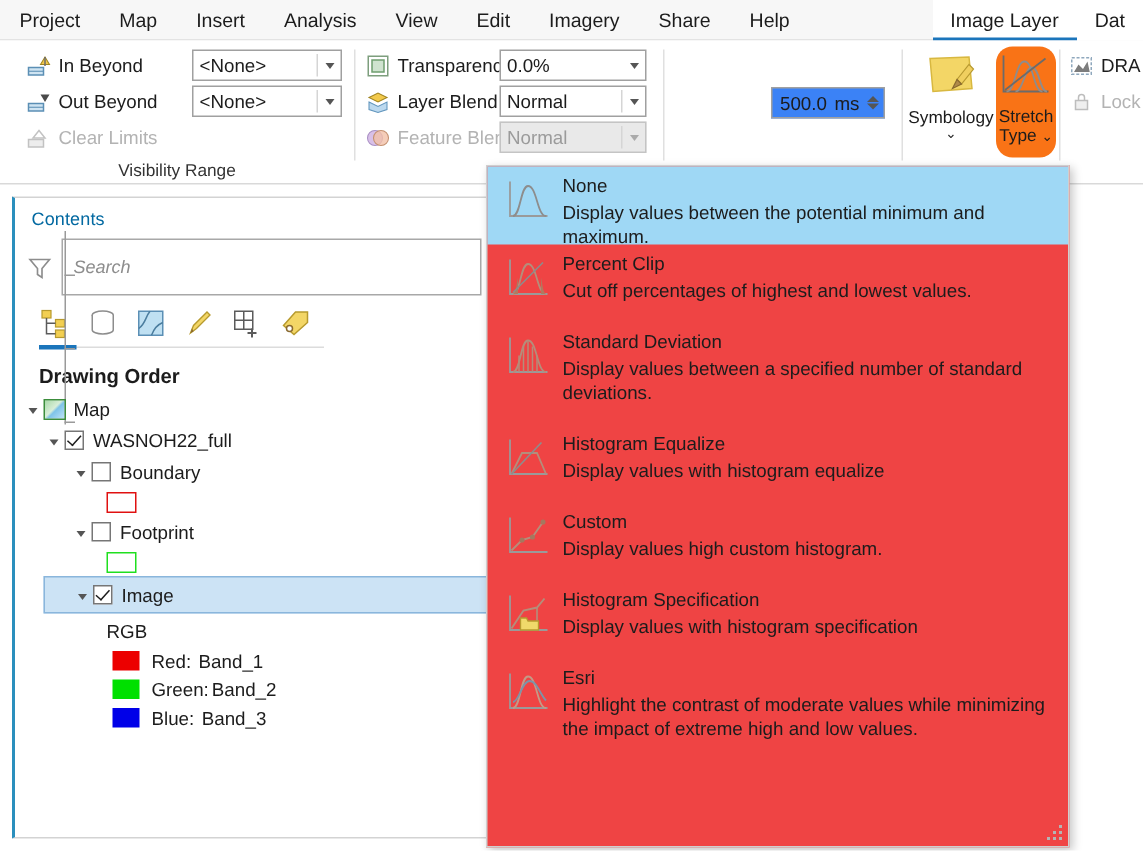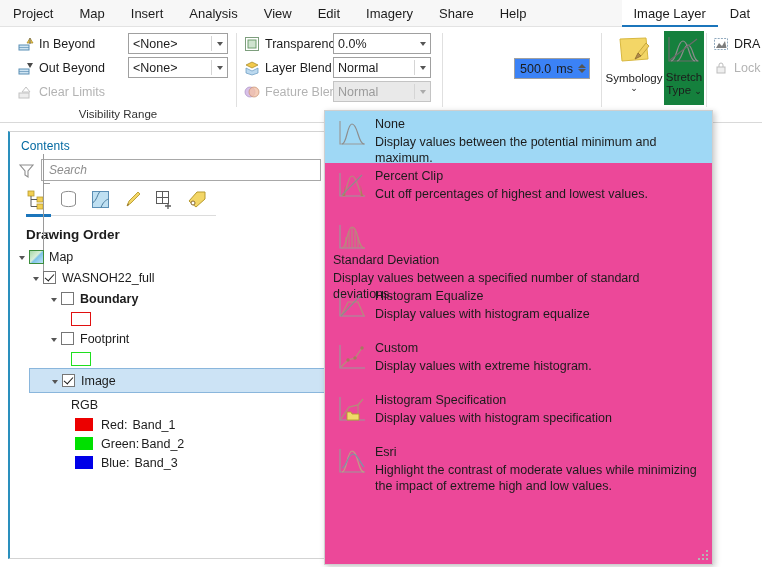--- a/index.html
+++ b/index.html
@@ -81,34 +81,34 @@
   }
   .spin .upd i.up { border-bottom: 4px solid #555; }
   .spin .upd i.dn { border-top: 4px solid #555; }
 
   .bigbtn {
     position: absolute; top: 4px; width: 58px; height: 74px;
     display: flex; flex-direction: column; align-items: center;
     justify-content: flex-start; padding-top: 4px;
     font-size: 11.5px; color: #1c1c1c; text-align: center; line-height: 13px;
   }
-  .bigbtn.selected { background: #15803d; }
+  .bigbtn.selected { background: #f97316; border-radius: 11px; }
 
   
   .contents-pane {
     position: absolute; left: 8px; top: 131px; width: 322px; height: 428px;
     background: #ffffff; border: 1px solid #d3d3d3; border-left: 2px solid #2a8fbd;
   }
   .contents-title {
     font-size: 12px; color: #0369a1; padding: 7px 0 6px 11px; letter-spacing: .1px;
   }
   .search-row { display: flex; align-items: center; padding: 0 8px 0 8px; }
   .funnel { width: 17px; height: 17px; margin-right: 6px; flex: 0 0 17px; }
   .search-box {
-    flex: 1; height: 22px; border: 1px solid #a8a8a8; background: #fff;
+    flex: 1; height: 38px; border: 1px solid #a8a8a8; background: #fff;
     display: flex; align-items: center; padding-left: 7px;
     font-size: 12px; color: #8d8d8d; font-style: italic;
   }
   .tool-row { display: flex; align-items: center; padding: 8px 0 0 16px; gap: 11px; }
   .tool-ic { width: 21px; height: 21px; position: relative; }
   .tool-underline {
     margin: 5px 0 0 16px; width: 190px; height: 1px; background: #dcdcdc; position: relative;
   }
   .tool-underline:before {
     content:''; position: absolute; left: 0; top: -1px; width: 25px; height: 3px; background: #1b75bb;
@@ -140,21 +140,21 @@
   .band-label { margin-left: 8px; }
   .mapicon {
     width: 15px; height: 14px; border: 1px solid #3c8d3c; margin-right: 5px; flex: 0 0 15px;
     background: linear-gradient(135deg,#a8d8a8 0%,#d8eed8 45%,#7fc3e8 55%,#bfe3f6 100%);
   }
   .guide { position: absolute; background: #9a9a9a; }
 
   
   .dropdown {
     position: absolute; left: 324px; top: 110px; width: 389px; height: 455px;
-    background: #ec4899; border: 1px solid #cfcfcf;
+    background: #ef4444; border: 1px solid #cfcfcf;
     box-shadow: 2px 2px 6px rgba(0,0,0,.22);
   }
   .dd-item { display: flex; padding: 6px 8px 6px 8px; align-items: flex-start; }
   .dd-item.highlight { background: #9fd8f5; }
   .dd-icon { width: 30px; height: 30px; flex: 0 0 30px; margin: 2px 8px 0 4px; }
   .dd-text { flex: 1; }
   .dd-title { font-size: 12.5px; color: #1c1c1c; line-height: 15px; }
   .dd-desc { font-size: 12.5px; color: #1c1c1c; line-height: 16px; margin-top: 2px; }
   .grip { position: absolute; right: 4px; bottom: 4px; width: 10px; height: 10px; }
   .grip i { position: absolute; width: 2px; height: 2px; background: #b4b4b4; }
@@ -413,21 +413,21 @@
         <span class="mapicon"></span>
         <span>Map</span>
       </div>
 
       <div class="trow" style="padding-left:18px;">
         <span class="tri open"></span>
         <span class="cbox checked"></span>
         <span>WASNOH22_full</span>
       </div>
 
-      <div class="trow" style="padding-left:36px;font-weight:bold;">
+      <div class="trow" style="padding-left:36px;">
         <span class="tri open"></span>
         <span class="cbox"></span>
         <span>Boundary</span>
       </div>
       <div class="legend-row" style="padding-left:56px;">
         <span class="swatch-box" style="border-color:#e01010;"></span>
       </div>
 
       <div class="trow" style="padding-left:36px;">
         <span class="tri open"></span>
@@ -489,21 +489,21 @@
           <path d="M27 25 C25 25 24.5 17 23.7 14 L23.7 25 Z" fill="#b07a5f"></path>
           <line x1="5" y1="24" x2="25" y2="4" stroke="#8d8d8d" stroke-width="1.1"></line>
         </svg>
       </span>
       <span class="dd-text">
         <span class="dd-title" style="display:block;">Percent Clip</span>
         <span class="dd-desc" style="display:block;">Cut off percentages of highest and lowest values.</span>
       </span>
     </div>
 
-    <div class="dd-item" style="height:68px;flex-direction:column;">
+    <div class="dd-item" style="height:68px;">
       <span class="dd-icon">
         <svg width="30" height="30" viewBox="0 0 30 30">
           <path d="M3 2 L3 25 L28 25" fill="none" stroke="#9a9a9a" stroke-width="1.2"></path>
           <path d="M5 25 C10 25 10 4 15 4 C21 4 21 25 27 25" fill="none" stroke="#b58d7a" stroke-width="1.2"></path>
           <line x1="9" y1="25" x2="9" y2="14" stroke="#b58d7a" stroke-width="1"></line>
           <line x1="12" y1="25" x2="12" y2="8" stroke="#b58d7a" stroke-width="1"></line>
           <line x1="15" y1="25" x2="15" y2="4.5" stroke="#b58d7a" stroke-width="1"></line>
           <line x1="18" y1="25" x2="18" y2="8" stroke="#b58d7a" stroke-width="1"></line>
           <line x1="21" y1="25" x2="21" y2="14" stroke="#b58d7a" stroke-width="1"></line>
         </svg>
@@ -533,21 +533,21 @@
         <svg width="30" height="30" viewBox="0 0 30 30">
           <path d="M3 2 L3 25 L28 25" fill="none" stroke="#9a9a9a" stroke-width="1.2"></path>
           <path d="M4 24 L11 17 L18 15 L25 5" fill="none" stroke="#b58d7a" stroke-width="1.3"></path>
           <circle cx="11" cy="17" r="1.7" fill="#a5785f"></circle>
           <circle cx="18" cy="15" r="1.7" fill="#a5785f"></circle>
           <circle cx="25" cy="5" r="1.7" fill="#a5785f"></circle>
         </svg>
       </span>
       <span class="dd-text">
         <span class="dd-title" style="display:block;">Custom</span>
-        <span class="dd-desc" style="display:block;">Display values with extreme histogram.</span>
+        <span class="dd-desc" style="display:block;">Display values high custom histogram.</span>
       </span>
     </div>
 
     <div class="dd-item" style="height:52px;">
       <span class="dd-icon">
         <svg width="30" height="30" viewBox="0 0 30 30">
           <path d="M3 2 L3 25 L28 25" fill="none" stroke="#9a9a9a" stroke-width="1.2"></path>
           <path d="M4 24 L12 12 L21 10 L26 4" fill="none" stroke="#b58d7a" stroke-width="1.3"></path>
           <line x1="21" y1="10" x2="21" y2="24" stroke="#b58d7a" stroke-width="1.1"></line>
           <path d="M10 17 L14 17 L15 19 L22 19 L22 25 L10 25 Z" fill="#f0d96a" stroke="#b79a2e" stroke-width=".9"></path>

